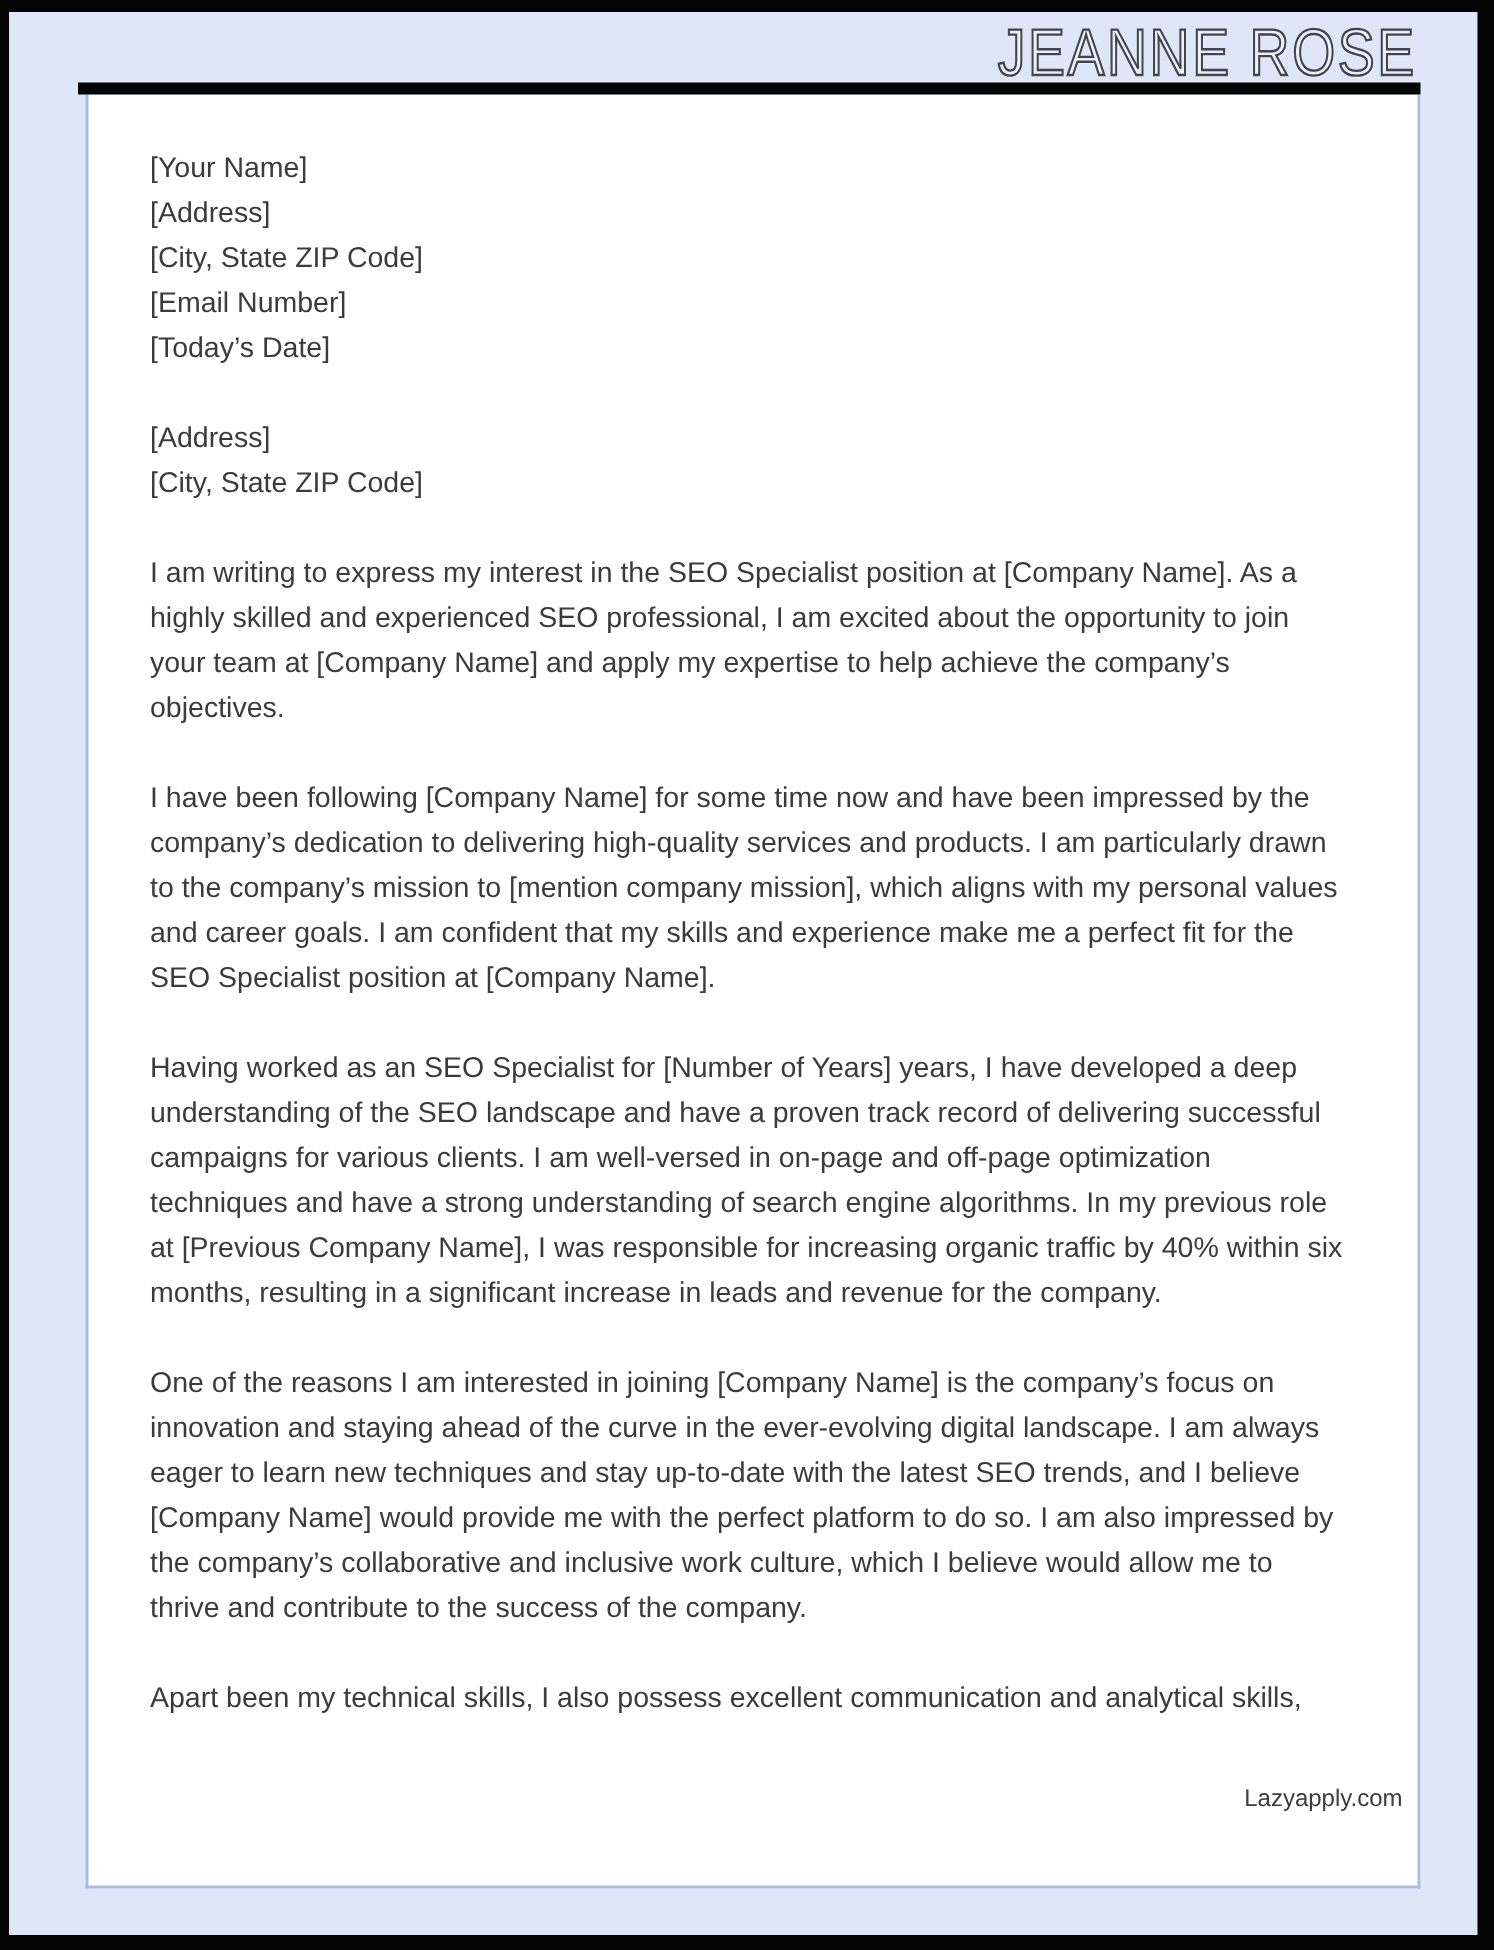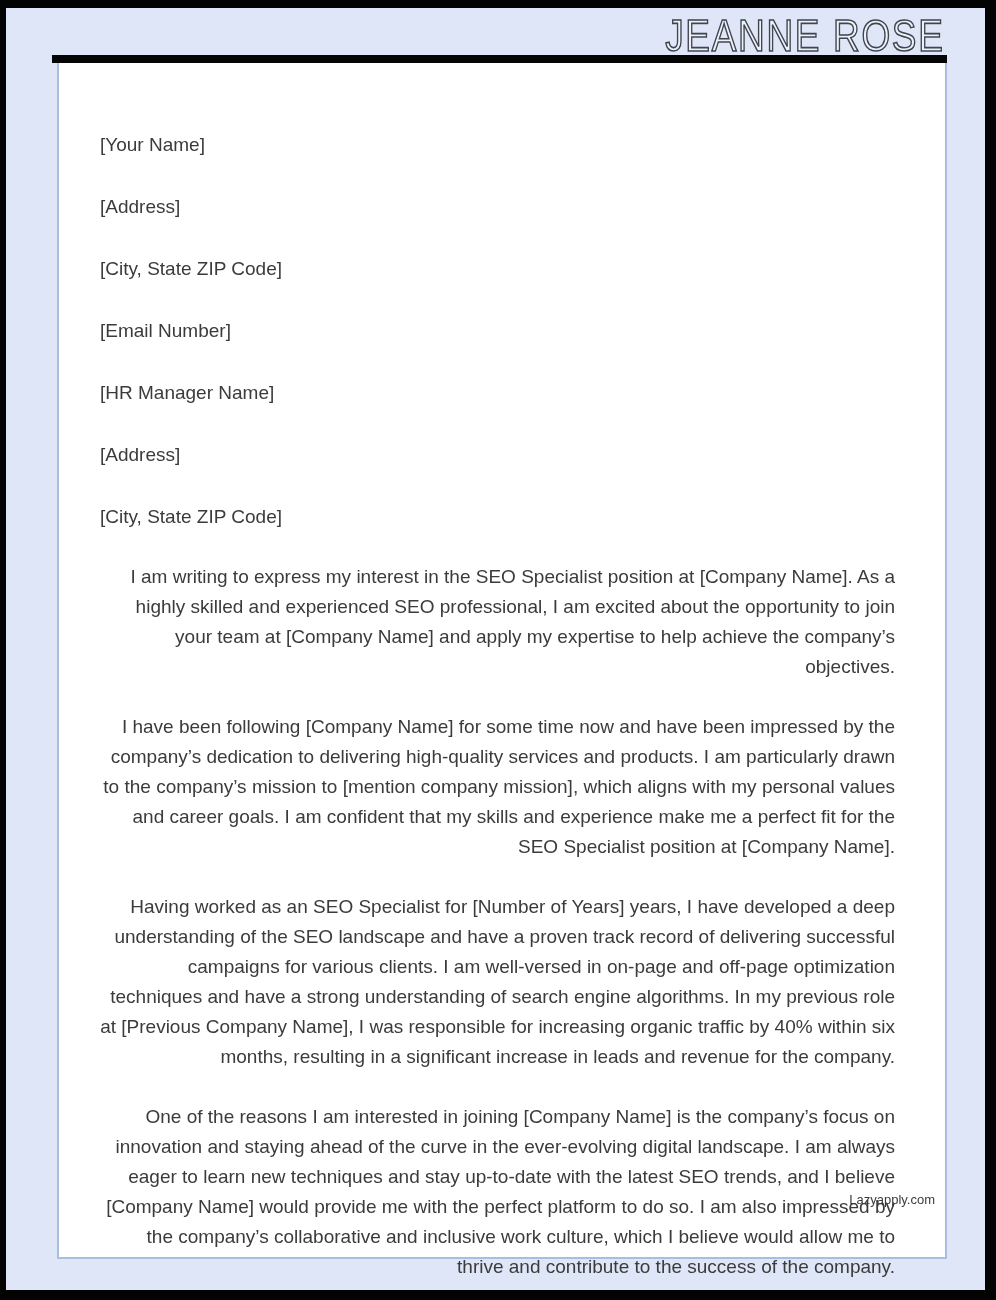--- a/index.html
+++ b/index.html
@@ -70,28 +70,28 @@
     position: absolute;
     left: 100px;
     top: 98px;
     width: 795px;
     font-size: 19px;
     line-height: 30px;
     color: #3b3b3b;
     z-index: 2;
   }
   .letter .block { margin: 0 0 30px 0; }
-  .letter .line  { display: block; margin-top: 32px; }
-  .letter p      { margin: 0 0 30px 0; text-align: right; }
+  .letter .line  { display: block; }
+  .letter p      { margin: 0 0 30px 0; }
 
   .watermark {
     position: absolute;
     top: 1191px;
     right: 61px;
-    font-size: 13px;
+    font-size: 16px;
     line-height: 18px;
     color: #3c3c3c;
     z-index: 4;
   }
 </style>
 </head>
 <body>
 
 <div class="frame-top"></div>
 <div class="frame-left"></div>
@@ -104,24 +104,24 @@
 
 <div class="paper"></div>
 
 <div class="letter">
 
   <div class="block">
     <span class="line">[Your Name]</span>
     <span class="line">[Address]</span>
     <span class="line">[City, State ZIP Code]</span>
     <span class="line">[Email Number]</span>
+    <span class="line">[Today’s Date]</span>
   </div>
 
   <div class="block">
-    <span class="line">[HR Manager Name]</span>
     <span class="line">[Address]</span>
     <span class="line">[City, State ZIP Code]</span>
   </div>
 
 
   <p>I am writing to express my interest in the SEO Specialist position at [Company Name]. As a highly skilled and experienced SEO professional, I am excited about the opportunity to join your team at [Company Name] and apply my expertise to help achieve the company’s objectives.</p>
   <p>I have been following [Company Name] for some time now and have been impressed by the company’s dedication to delivering high-quality services and products. I am particularly drawn to the company’s mission to [mention company mission], which aligns with my personal values and career goals. I am confident that my skills and experience make me a perfect fit for the SEO Specialist position at [Company Name].</p>
   <p>Having worked as an SEO Specialist for [Number of Years] years, I have developed a deep understanding of the SEO landscape and have a proven track record of delivering successful campaigns for various clients. I am well-versed in on-page and off-page optimization techniques and have a strong understanding of search engine algorithms. In my previous role at [Previous Company Name], I was responsible for increasing organic traffic by 40% within six months, resulting in a significant increase in leads and revenue for the company.</p>
   <p>One of the reasons I am interested in joining [Company Name] is the company’s focus on innovation and staying ahead of the curve in the ever-evolving digital landscape. I am always eager to learn new techniques and stay up-to-date with the latest SEO trends, and I believe [Company Name] would provide me with the perfect platform to do so. I am also impressed by the company’s collaborative and inclusive work culture, which I believe would allow me to thrive and contribute to the success of the company.</p>
   <p>Apart been my technical skills, I also possess excellent communication and analytical skills,</p>

